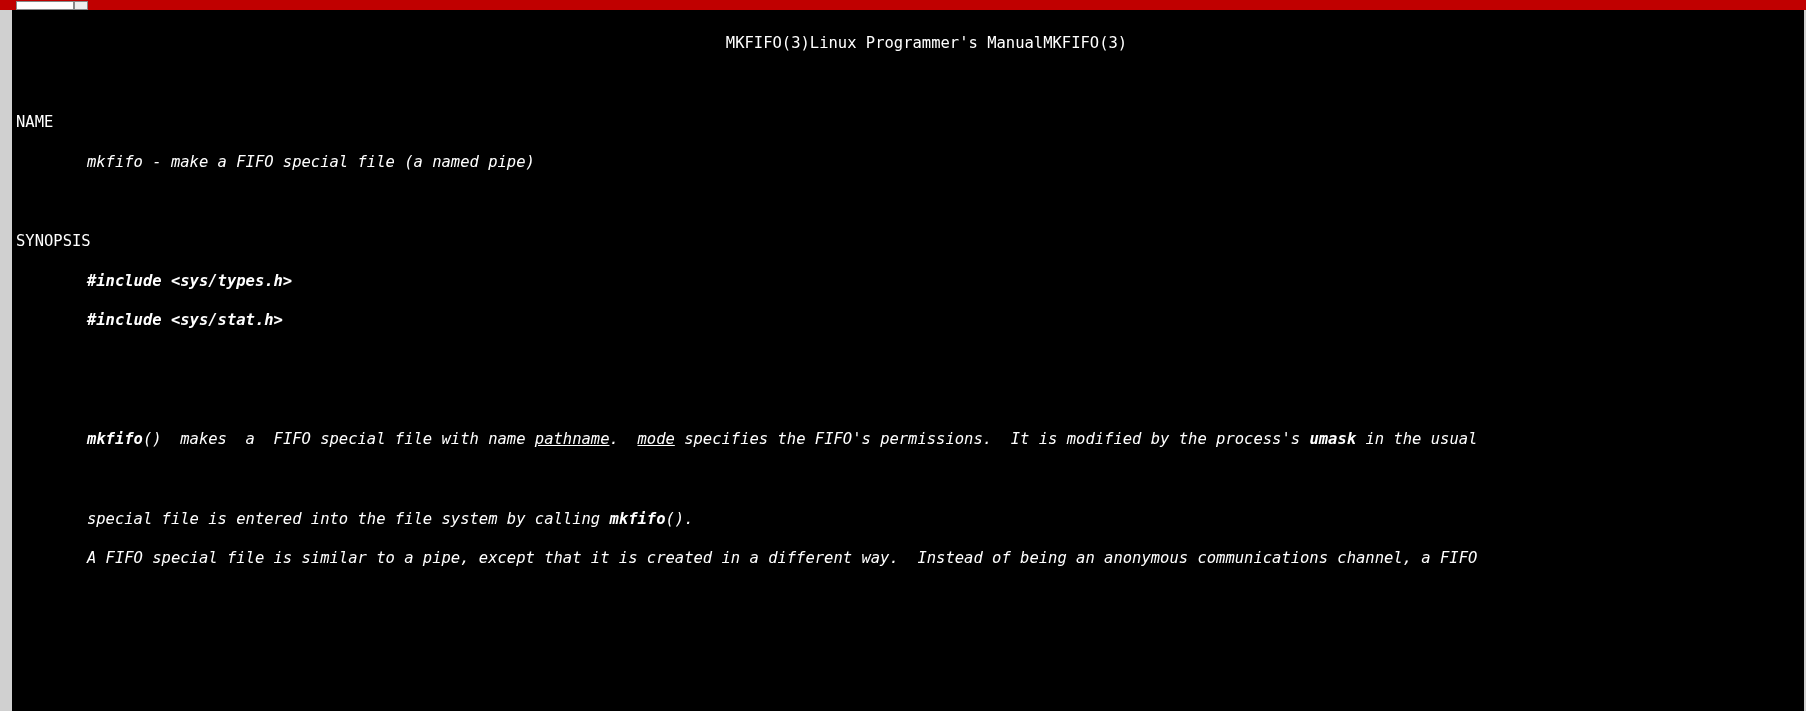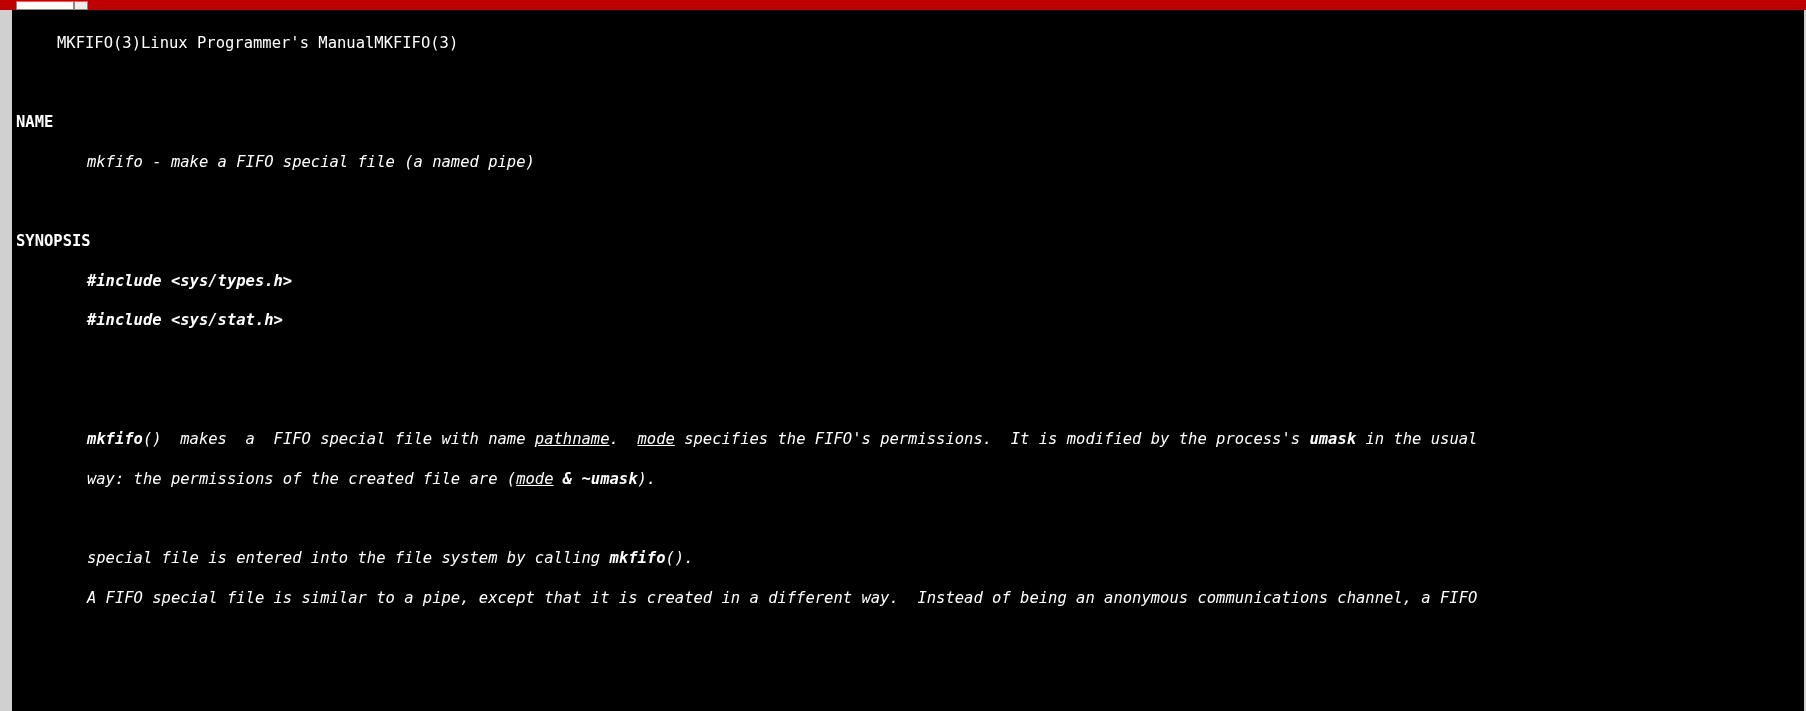--- a/index.html
+++ b/index.html
@@ -41,28 +41,28 @@
     top: 10px;
     right: 2px;
     bottom: 0;
     background: #000;
     padding: 4px 2px 0 4px;
     white-space: pre;
     overflow: hidden;
   }
   .hdrline {
     display: flex;
-    justify-content: flex-start;
+    justify-content: center;
     padding-right: 6px;
     padding-left: 41px;
   }
   .b { font-weight: bold; }
   .u { text-decoration: underline; }
   .indent1 { padding-left: 7.6ch; font-style: italic; }
-  .sect { font-weight: bold; }
+  .sect { font-weight: normal; }
 </style>
 </head>
 <body>
 
 <div class="titlebar">
   <div class="titlebar-box"></div>
   <div class="titlebar-caret"></div>
 </div>
 
 <div class="terminal">
@@ -70,21 +70,20 @@
 <div> </div>
 <div class="sect">NAME</div>
 <div class="indent1">mkfifo - make a FIFO special file (a named pipe)</div>
 <div> </div>
 <div class="sect">SYNOPSIS</div>
 <div class="indent1 b">#include &lt;sys/types.h&gt;</div>
 <div class="indent1 b">#include &lt;sys/stat.h&gt;</div>
 <div> </div>
 <div> </div>
 <div class="indent1"><span class="b">mkfifo</span><span>()  makes  a  FIFO special file with name </span><span class="u">pathname</span><span>.  </span><span class="u">mode</span><span> specifies the FIFO's permissions.  It is modified by the process's </span><span class="b">umask</span><span> in the usual</span></div>
-<div class="indent1"><span>way: the permissions of the created file are (</span><span class="u">mode</span><span class="b"> &amp; ~</span><span class="b">umask</span><span>).</span></div>
 <div> </div>
 <div class="indent1"><span>special file is entered into the file system by calling </span><span class="b">mkfifo</span><span>().</span></div>
 <div class="indent1">A FIFO special file is similar to a pipe, except that it is created in a different way.  Instead of being an anonymous communications channel, a FIFO</div>
 <div> </div>
 
 
 
 
 
 

